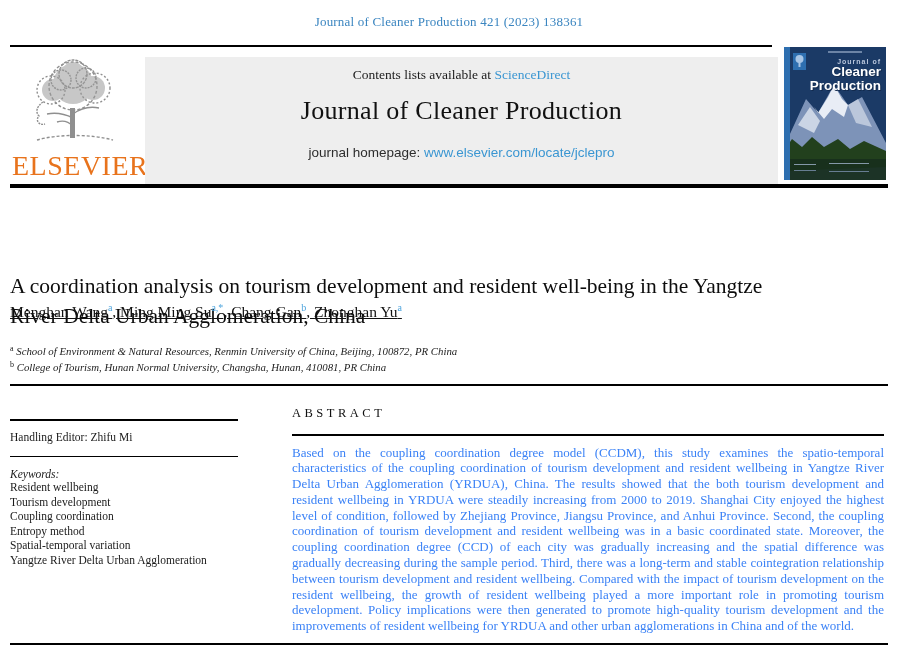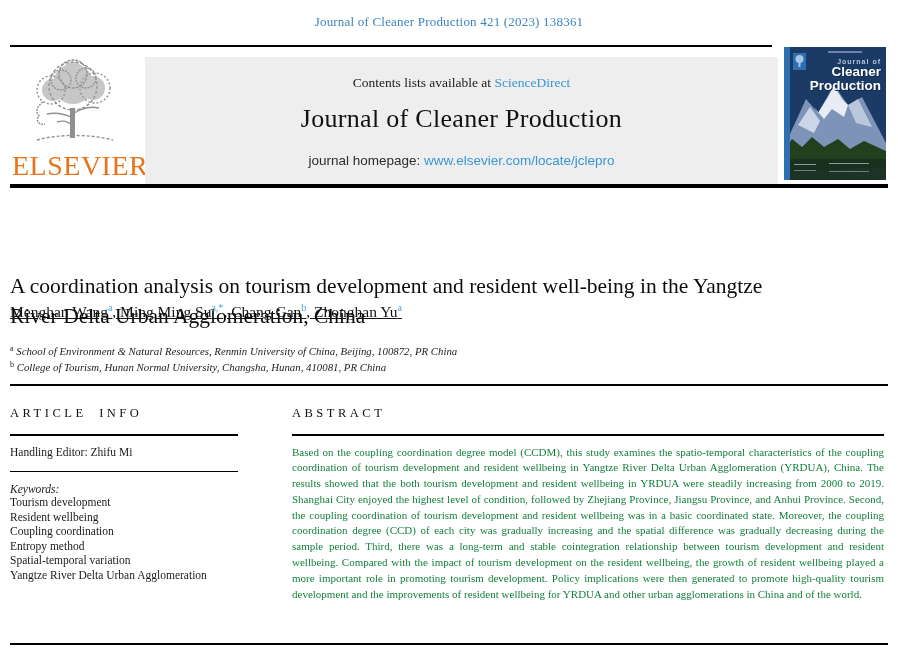--- a/index.html
+++ b/index.html
@@ -21,21 +21,21 @@
 
   
   .elsevier{left:12px;top:56px;width:126px;height:126px;text-align:center;}
   .elsevier svg{display:block;margin:0 auto;}
   .elsevier-word{font-family:"Liberation Serif",serif;font-size:28px;color:#e8731c;
     letter-spacing:.5px;margin-top:2px;}
 
   
   .gray-box{left:145px;top:57px;width:633px;height:127px;background:#eeeeee;
     text-align:center;}
-  .contents-line{padding-top:18px;font-size:13.5px;color:#1a1a1a;}
+  .contents-line{padding-top:10px;font-size:13.5px;color:#1a1a1a;}
   .link{color:#3a96d2;text-decoration:none;cursor:pointer;}
   .journal-name{margin-top:13px;font-size:26px;color:#111;letter-spacing:.3px;}
   .homepage-line{margin-top:19px;font-family:"Liberation Sans",sans-serif;
     font-size:13.5px;color:#2d2d2d;}
 
   
   .cover{left:784px;top:47px;width:102px;height:133px;background:#0369a1;overflow:hidden;}
   .cover-stripe{position:absolute;left:0;top:0;width:6px;height:133px;background:#2e6fb0;}
   .cover-topdash{position:absolute;left:44px;top:4px;width:34px;height:2px;background:#8fa4c2;opacity:.7;}
   .cover-minilogo{position:absolute;left:9px;top:6px;}
@@ -61,22 +61,22 @@
   
   .info-col{left:10px;top:406px;width:228px;}
   .abs-col{left:292px;top:406px;width:592px;}
   .col-heading{font-size:12.5px;color:#111;letter-spacing:3.5px;word-spacing:6px;}
   .thin-rule{height:1.5px;background:#000;}
   .info-col .thin-rule{margin-top:13px;}
   .abs-col .thin-rule{margin-top:13px;}
   .handling{margin-top:10px;font-size:11.5px;}
   .kw-label{margin-top:11px;font-size:11.5px;font-style:italic;}
   .kw{font-size:11.5px;line-height:14.6px;}
-  .abstract-text{margin-top:9px;font-size:11px;line-height:15.8px;
-    text-align:justify;color:#15803d;}
+  .abstract-text{margin-top:9px;font-size:13px;line-height:15.8px;
+    text-align:justify;color:#3b82f6;}
 </style>
 </head>
 <body>
 
 <div class="abs top-citation">Journal of Cleaner Production 421 (2023) 138361</div>
 
 <div class="abs rule-top"></div>
 
 <div class="abs elsevier">
   <span>
@@ -171,27 +171,26 @@
   </div>
   <div>
     <span class="sup">b</span>
     <span>College of Tourism, Hunan Normal University, Changsha, Hunan, 410081, PR China</span>
   </div>
 </div>
 
 <div class="abs rule-cols-top"></div>
 
 <div class="abs info-col">
-  <div class="col-heading">ARTICLE INFO</div>
   <div class="thin-rule"></div>
   <div class="handling">Handling Editor: Zhifu Mi</div>
   <div class="thin-rule"></div>
   <div class="kw-label">Keywords:</div>
+  <div class="kw">Resident wellbeing</div>
   <div class="kw">Tourism development</div>
-  <div class="kw">Resident wellbeing</div>
   <div class="kw">Coupling coordination</div>
   <div class="kw">Entropy method</div>
   <div class="kw">Spatial-temporal variation</div>
   <div class="kw">Yangtze River Delta Urban Agglomeration</div>
 </div>
 
 <div class="abs abs-col">
   <div class="col-heading">ABSTRACT</div>
   <div class="thin-rule"></div>
   <div class="abstract-text">Based on the coupling coordination degree model (CCDM), this study examines the spatio-temporal characteristics of the coupling coordination of tourism development and resident wellbeing in Yangtze River Delta Urban Agglomeration (YRDUA), China. The results showed that the both tourism development and resident wellbeing in YRDUA were steadily increasing from 2000 to 2019. Shanghai City enjoyed the highest level of condition, followed by Zhejiang Province, Jiangsu Province, and Anhui Province. Second, the coupling coordination of tourism development and resident wellbeing was in a basic coordinated state. Moreover, the coupling coordination degree (CCD) of each city was gradually increasing and the spatial difference was gradually decreasing during the sample period. Third, there was a long-term and stable cointegration relationship between tourism development and resident wellbeing. Compared with the impact of tourism development on the resident wellbeing, the growth of resident wellbeing played a more important role in promoting tourism development. Policy implications were then generated to promote high-quality tourism development and the improvements of resident wellbeing for YRDUA and other urban agglomerations in China and of the world.</div>

